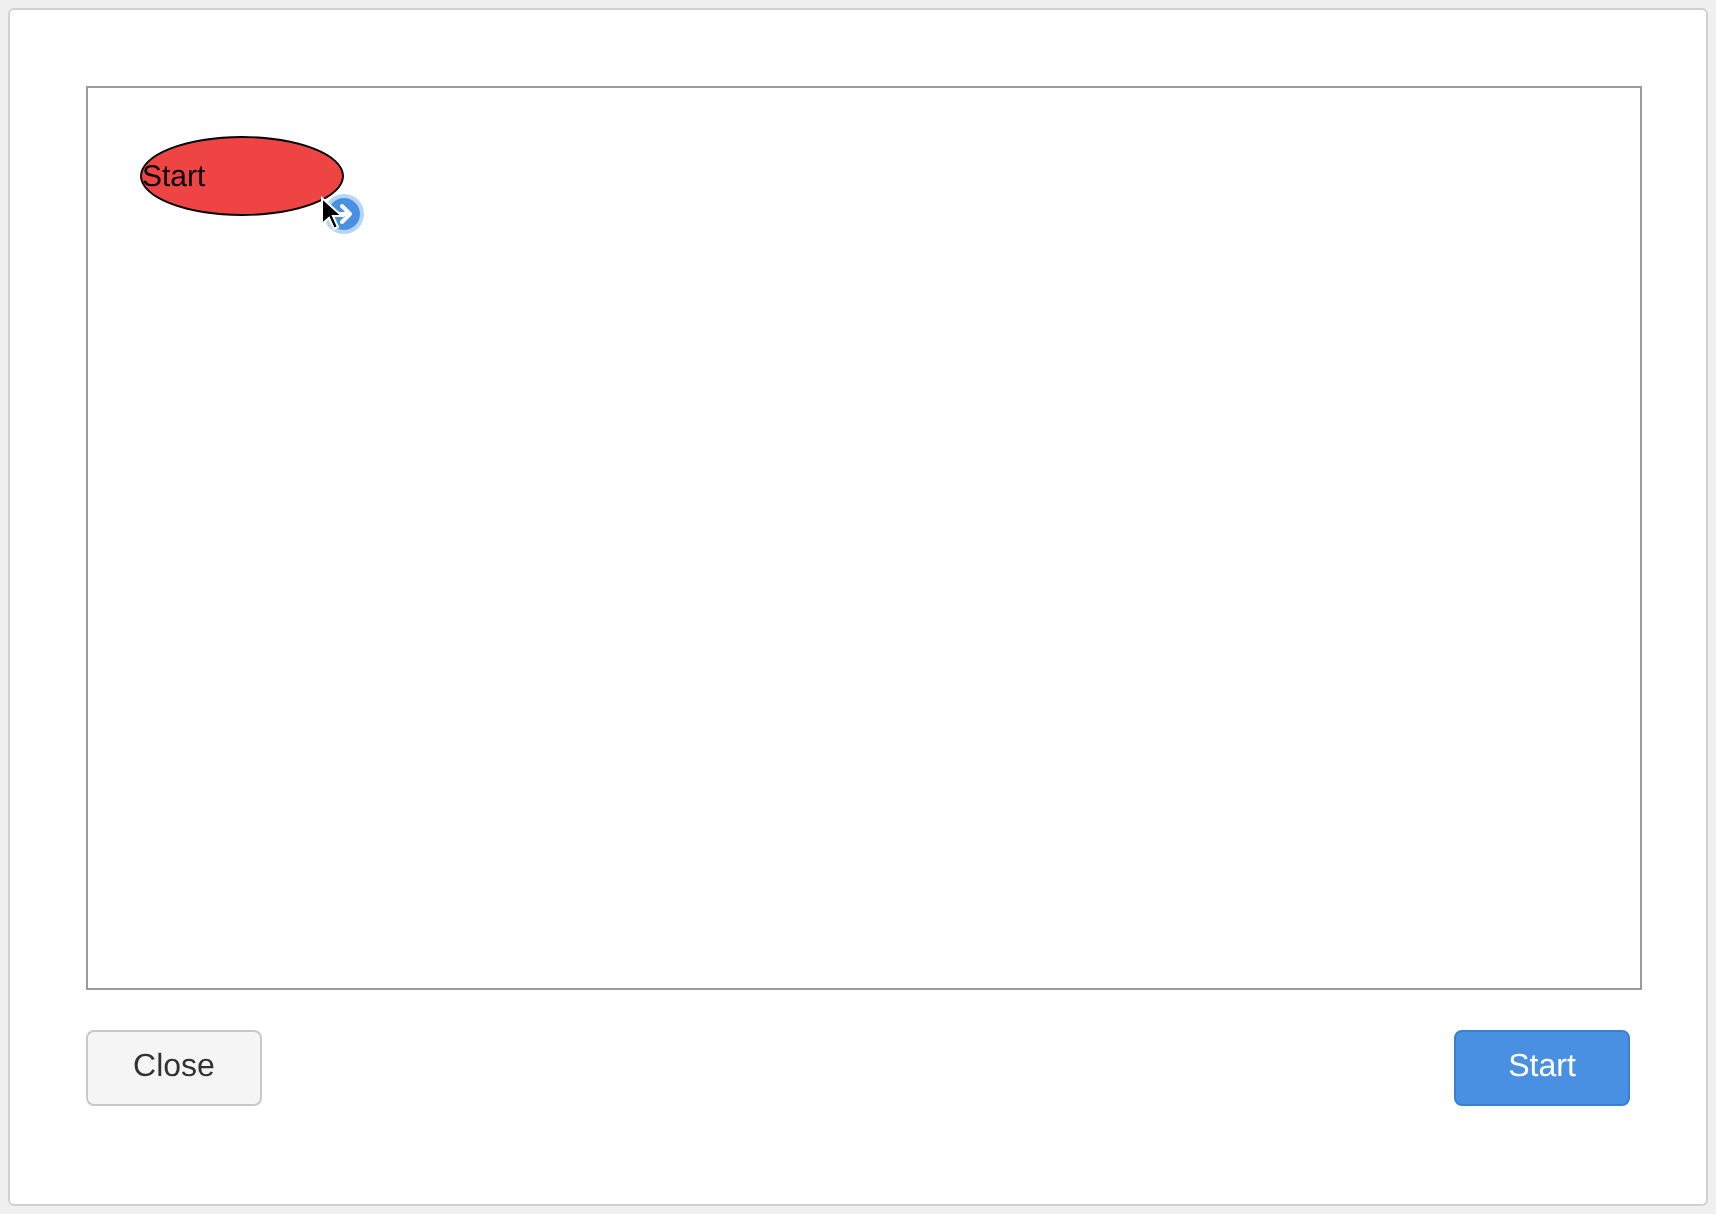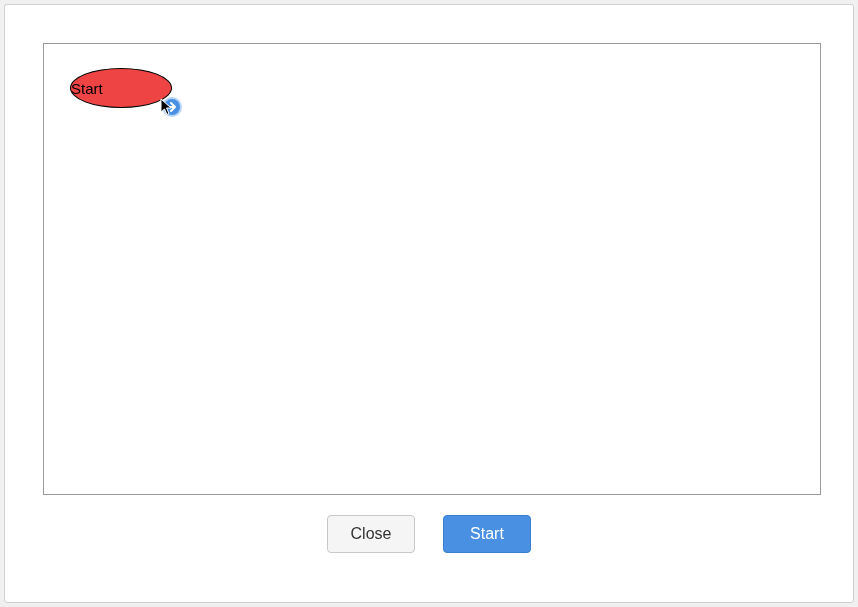--- a/index.html
+++ b/index.html
@@ -54,21 +54,21 @@
       position: absolute;
       left: 116px;
       top: 54px;
       width: 14px;
       height: 18px;
       pointer-events: none;
       z-index: 10;
     }
     .button-bar {
       display: flex;
-      justify-content: center;
+      justify-content: space-between;
       gap: 28px;
       margin-top: 20px;
     }
     .btn {
       min-width: 88px;
       height: 38px;
       padding: 0 20px;
       border-radius: 4px;
       font-size: 16px;
       cursor: pointer;

